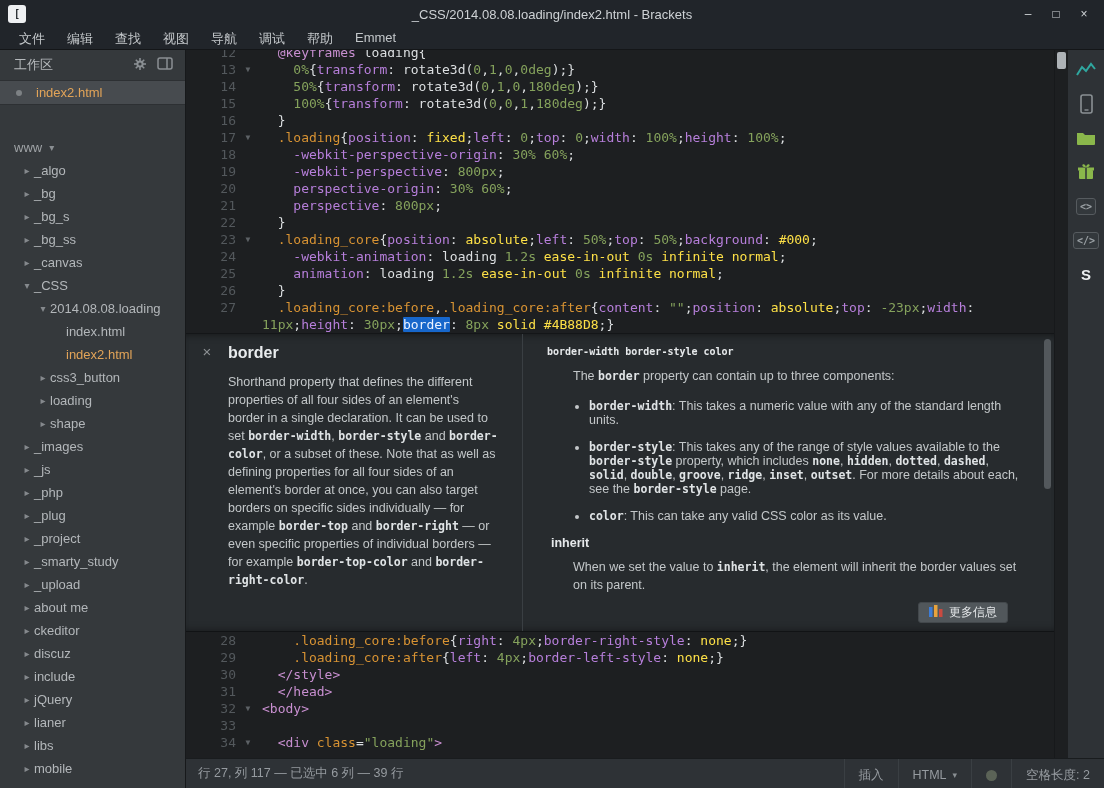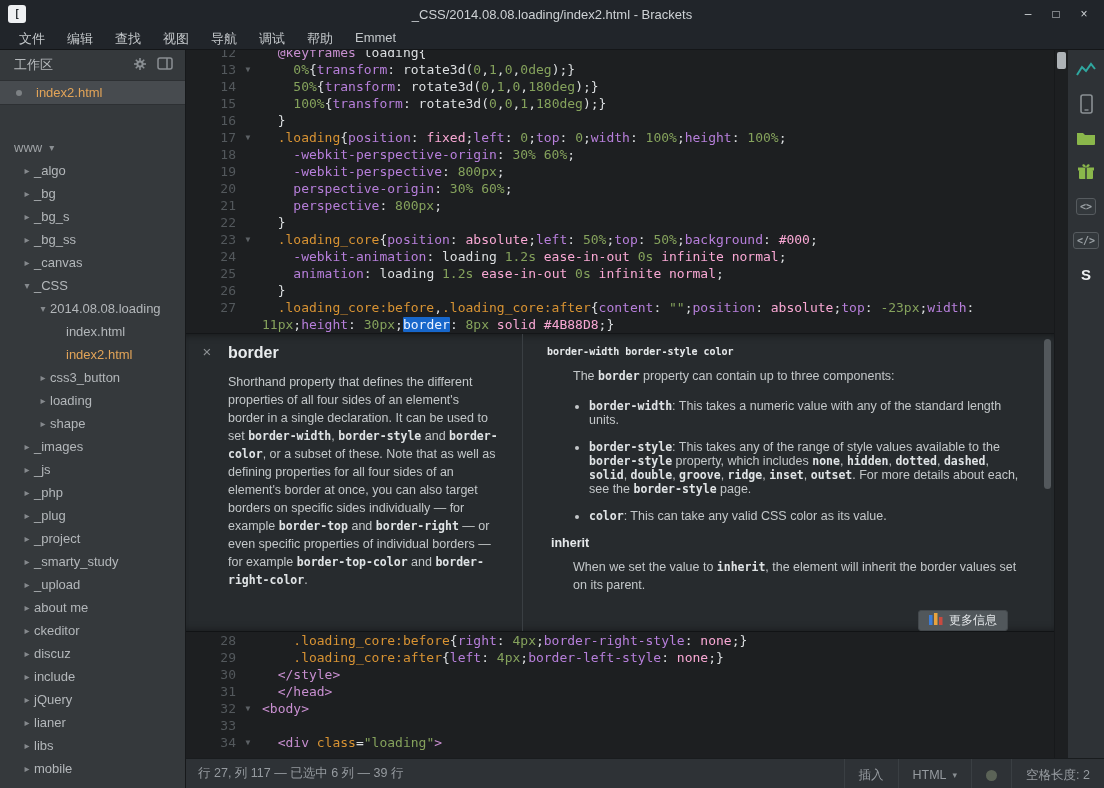--- a/index.html
+++ b/index.html
@@ -40,21 +40,21 @@
   .editor{flex:1;background:#1d1f21;overflow:hidden;font-family:"DejaVu Sans Mono",monospace;font-size:13px;min-width:0;}
   .code-block-top{margin-top:-6px;}
   .code-row{height:17px;line-height:17px;white-space:pre;display:flex;}
   .ln{flex:0 0 54px;width:54px;text-align:right;color:#53585c;padding-right:4px;}
   .fold{flex:0 0 16px;width:16px;color:#5c6165;font-size:8px;text-align:center;line-height:18px;}
   .ct{padding-left:6px;}
   .tk-p{color:#dcdfe1}
   .tk-kw{color:#c88fd0}
   .tk-pr{color:#b77fdb}
   .tk-n{color:#85a25c}
-  .tk-a{color:#f9a8d4}
+  .tk-a{color:#fde047}
   .tk-sel{color:#d89333}
   .tk-tag{color:#c88fd0}
   .tk-attr{color:#d89333}
   .tk-str{color:#85a25c}
   .tk-hl{background:#1767cb;color:#eaf2ff;border-radius:1px;}
 
   
   .docs-panel{height:299px;background:#272b2e;border-top:1px solid #141618;border-bottom:1px solid #111315;display:flex;position:relative;
       font-family:"Liberation Sans","DejaVu Sans",sans-serif;
       box-shadow:inset 0 7px 9px -7px rgba(0,0,0,.55), inset 0 -7px 9px -7px rgba(0,0,0,.45);}
@@ -62,21 +62,21 @@
   .docs-left{flex:0 0 272px;width:272px;padding-top:10px;}
   .docs-title{font-size:16px;font-weight:bold;color:#e9ecee;margin-bottom:11px;}
   .docs-summary{font-size:12.5px;line-height:18px;color:#c3c7c9;padding-right:2px;}
   .dcode{font-family:"DejaVu Sans Mono",monospace;font-weight:bold;color:#dfe3e5;font-size:11.5px;}
   .docs-right{flex:1;border-left:1px solid #3a3f43;margin-left:22px;padding:12px 30px 0 24px;position:relative;overflow:hidden;}
   .docs-heading{font-family:"DejaVu Sans Mono",monospace;font-weight:bold;font-size:10px;color:#e6e9eb;margin-bottom:10px;}
   .docs-para{font-size:12.5px;line-height:18px;color:#c3c7c9;margin-bottom:10px;margin-left:26px;}
   .docs-bullets{margin:14px 0 10px 26px;padding-left:16px;list-style:disc;}
   .docs-bullets li{font-size:12.5px;line-height:14px;color:#c3c7c9;margin-bottom:13px;}
   .docs-subheading{font-weight:bold;font-size:12.5px;color:#e6e9eb;margin:12px 0 8px 4px;}
-  .more-info-btn{position:absolute;right:46px;bottom:0;background:#51575b;border:1px solid #43484c;border-radius:3px;height:21px;
+  .more-info-btn{position:absolute;right:46px;bottom:8px;background:#51575b;border:1px solid #43484c;border-radius:3px;height:21px;
       display:flex;align-items:center;gap:6px;padding:0 10px;color:#e3e6e8;font-size:12px;}
   .docs-scroll{position:absolute;right:3px;top:5px;width:7px;height:150px;background:#53585c;border-radius:4px;}
 
   
   .scrollbar-col{flex:0 0 14px;width:14px;background:#1d1f21;position:relative;border-left:1px solid #17191b;}
   .scroll-thumb{position:absolute;top:2px;left:2px;width:9px;height:17px;background:#aeb3b7;border-radius:2px;}
   .toolbar-col{flex:0 0 36px;width:36px;background:#2e3236;display:flex;flex-direction:column;align-items:center;padding-top:8px;gap:10px;}
   .tool-icon{width:24px;height:24px;display:flex;align-items:center;justify-content:center;}
   .tool-box{font-family:"DejaVu Sans Mono",monospace;font-weight:bold;font-size:10px;border:1px solid #565b5f;border-radius:3px;
       padding:2px 3px;background:#33383c;}

